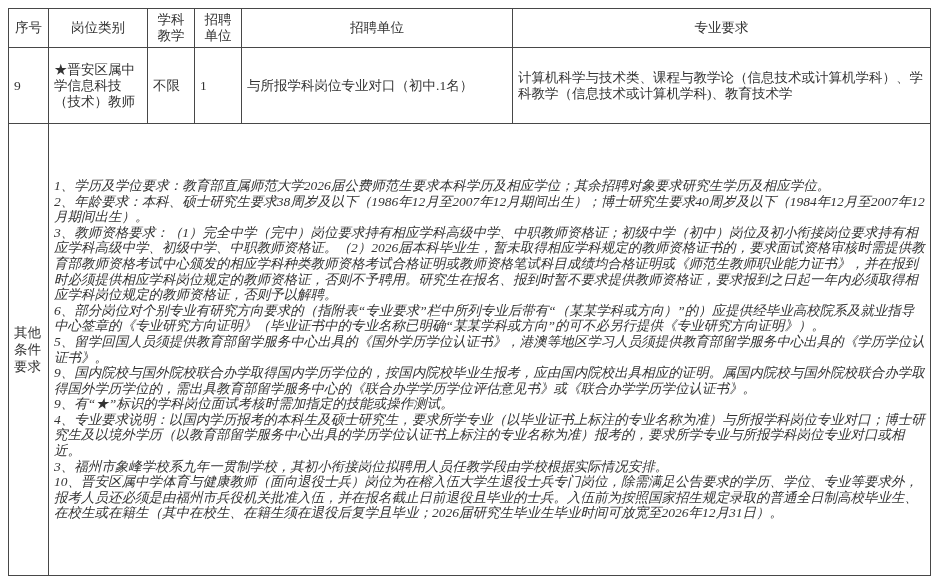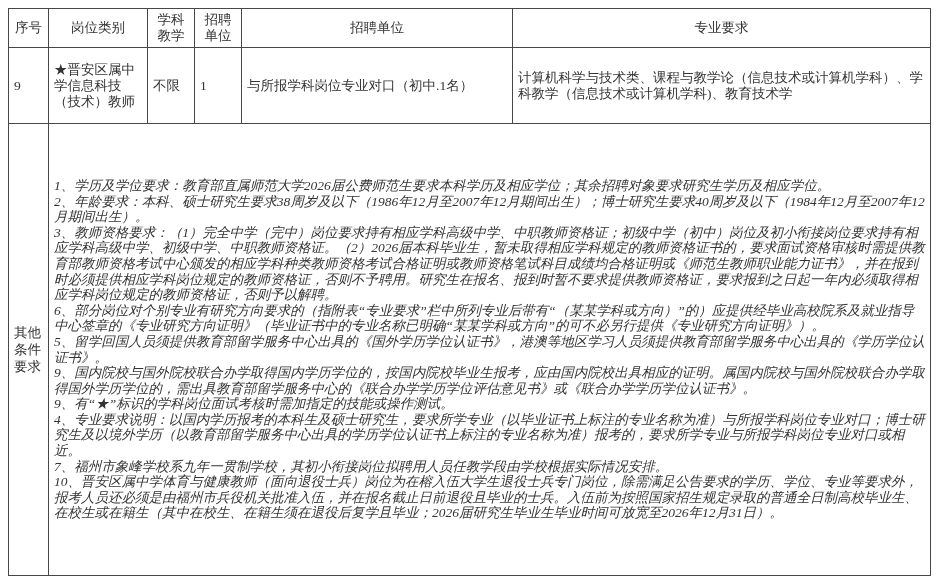--- a/index.html
+++ b/index.html
@@ -88,19 +88,19 @@
         <td class="label-cell">其他条件要求</td>
         <td class="content-cell" colspan="5">
           <p>1、学历及学位要求：教育部直属师范大学2026届公费师范生要求本科学历及相应学位；其余招聘对象要求研究生学历及相应学位。</p>
           <p>2、年龄要求：本科、硕士研究生要求38周岁及以下（1986年12月至2007年12月期间出生）；博士研究生要求40周岁及以下（1984年12月至2007年12月期间出生）。</p>
           <p>3、教师资格要求：（1）完全中学（完中）岗位要求持有相应学科高级中学、中职教师资格证；初级中学（初中）岗位及初小衔接岗位要求持有相应学科高级中学、初级中学、中职教师资格证。（2）2026届本科毕业生，暂未取得相应学科规定的教师资格证书的，要求面试资格审核时需提供教育部教师资格考试中心颁发的相应学科种类教师资格考试合格证明或教师资格笔试科目成绩均合格证明或《师范生教师职业能力证书》，并在报到时必须提供相应学科岗位规定的教师资格证，否则不予聘用。研究生在报名、报到时暂不要求提供教师资格证，要求报到之日起一年内必须取得相应学科岗位规定的教师资格证，否则予以解聘。</p>
           <p>6、部分岗位对个别专业有研究方向要求的（指附表“专业要求”栏中所列专业后带有“（某某学科或方向）”的）应提供经毕业高校院系及就业指导中心签章的《专业研究方向证明》（毕业证书中的专业名称已明确“某某学科或方向”的可不必另行提供《专业研究方向证明》）。</p>
           <p>5、留学回国人员须提供教育部留学服务中心出具的《国外学历学位认证书》，港澳等地区学习人员须提供教育部留学服务中心出具的《学历学位认证书》。</p>
           <p>9、国内院校与国外院校联合办学取得国内学历学位的，按国内院校毕业生报考，应由国内院校出具相应的证明。属国内院校与国外院校联合办学取得国外学历学位的，需出具教育部留学服务中心的《联合办学学历学位评估意见书》或《联合办学学历学位认证书》。</p>
           <p>9、有“★”标识的学科岗位面试考核时需加指定的技能或操作测试。</p>
           <p>4、专业要求说明：以国内学历报考的本科生及硕士研究生，要求所学专业（以毕业证书上标注的专业名称为准）与所报学科岗位专业对口；博士研究生及以境外学历（以教育部留学服务中心出具的学历学位认证书上标注的专业名称为准）报考的，要求所学专业与所报学科岗位专业对口或相近。</p>
-          <p>7、福州市象峰学校系九年一贯制学校，其初小衔接岗位拟聘用人员任教学段由学校根据实际情况安排。</p>
+          <p>3、福州市象峰学校系九年一贯制学校，其初小衔接岗位拟聘用人员任教学段由学校根据实际情况安排。</p>
           <p>10、晋安区属中学体育与健康教师（面向退役士兵）岗位为在榕入伍大学生退役士兵专门岗位，除需满足公告要求的学历、学位、专业等要求外，报考人员还必须是由福州市兵役机关批准入伍，并在报名截止日前退役且毕业的士兵。入伍前为按照国家招生规定录取的普通全日制高校毕业生、在校生或在籍生（其中在校生、在籍生须在退役后复学且毕业；2026届研究生毕业生毕业时间可放宽至2026年12月31日）。</p>
         </td>
       </tr>
     </tbody>
   </table>
 </div>
 
 </body></html>

